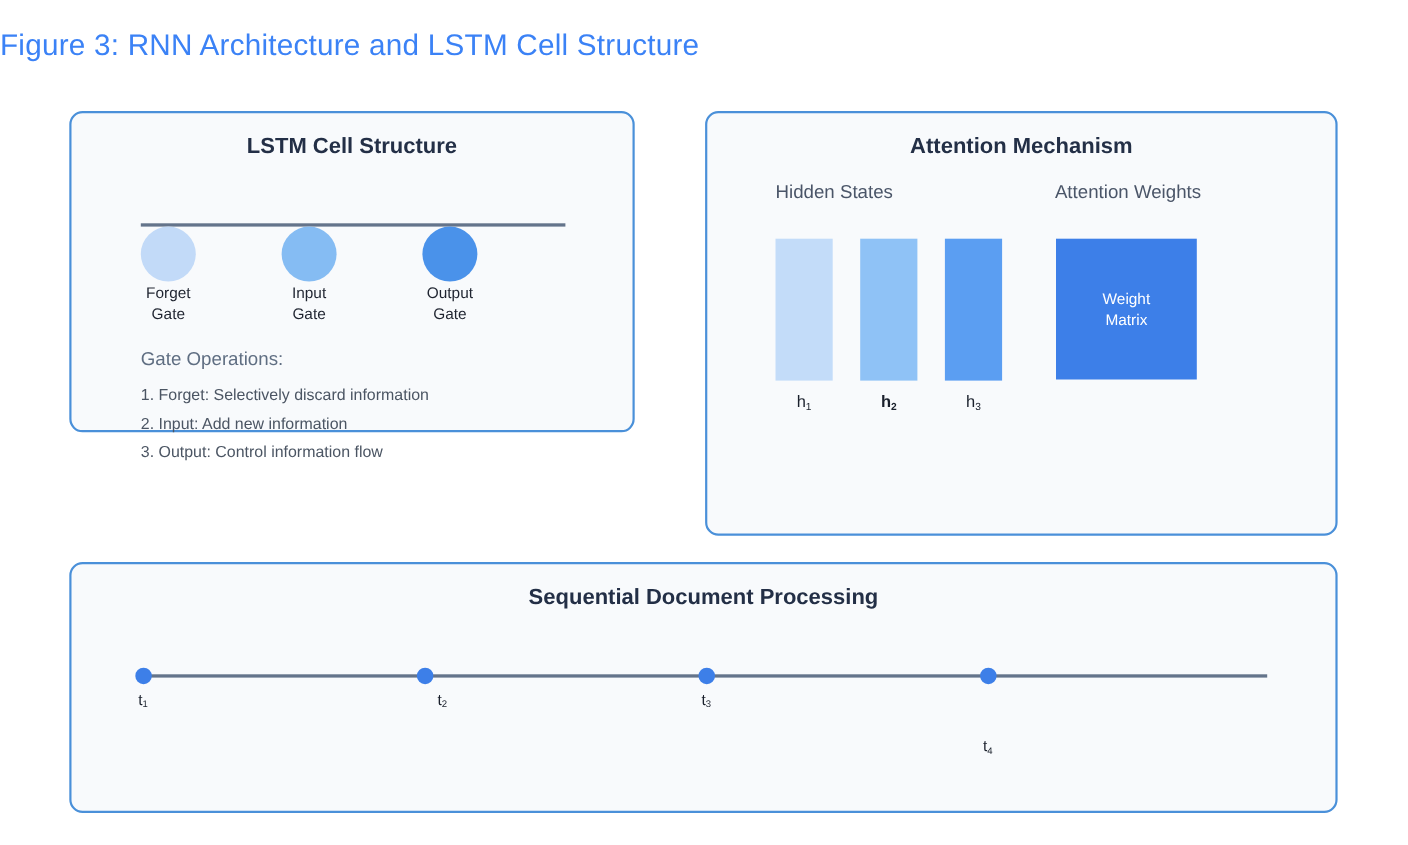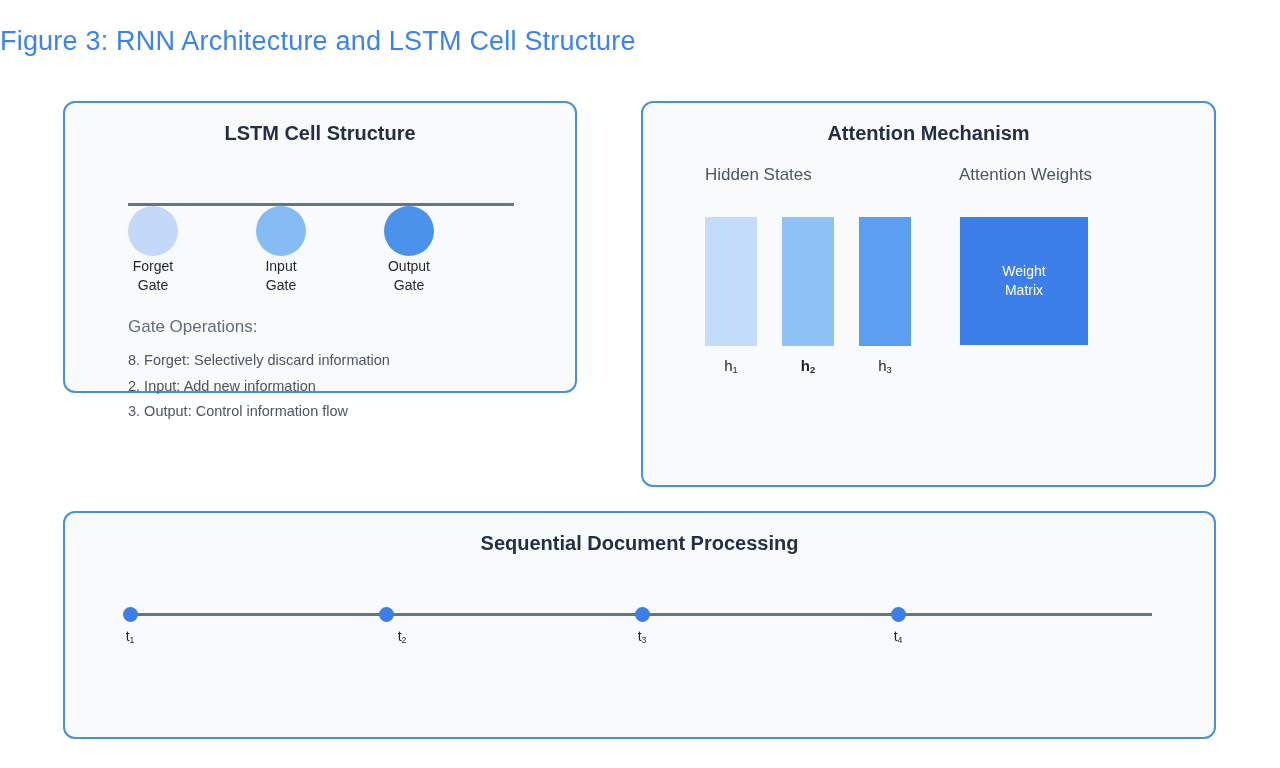--- a/index.html
+++ b/index.html
@@ -99,21 +99,21 @@
   <div class="gate-label" style="left:171px;">
     <span>Input</span><br>
     <span>Gate</span>
   </div>
   <div class="gate-label" style="left:299px;">
     <span>Output</span><br>
     <span>Gate</span>
   </div>
 
   <div class="gate-ops-heading">Gate Operations:</div>
-  <div class="gate-op" style="top:249px;">8. Forget: Selectively discard information</div>
+  <div class="gate-op" style="top:249px;">1. Forget: Selectively discard information</div>
   <div class="gate-op" style="top:275px;">2. Input: Add new information</div>
   <div class="gate-op" style="top:300px;">3. Output: Control information flow</div>
 </div>
 
 <div class="panel panel-attn">
   <div class="panel-title">Attention Mechanism</div>
 
   <div class="col-label" style="left:62px;">Hidden States</div>
   <div class="col-label" style="left:316px;">Attention Weights</div>
 
@@ -149,16 +149,16 @@
 
   <div class="seq-label" style="left:45px;">
     <span>t</span><span class="sub">1</span>
   </div>
   <div class="seq-label" style="left:317px;">
     <span>t</span><span class="sub">2</span>
   </div>
   <div class="seq-label" style="left:557px;">
     <span>t</span><span class="sub">3</span>
   </div>
-  <div class="seq-label" style="left:813px;">
+  <div class="seq-label" style="left:813px;margin-top:42px;">
     <span>t</span><span class="sub">4</span>
   </div>
 </div>
 
 </body></html>

